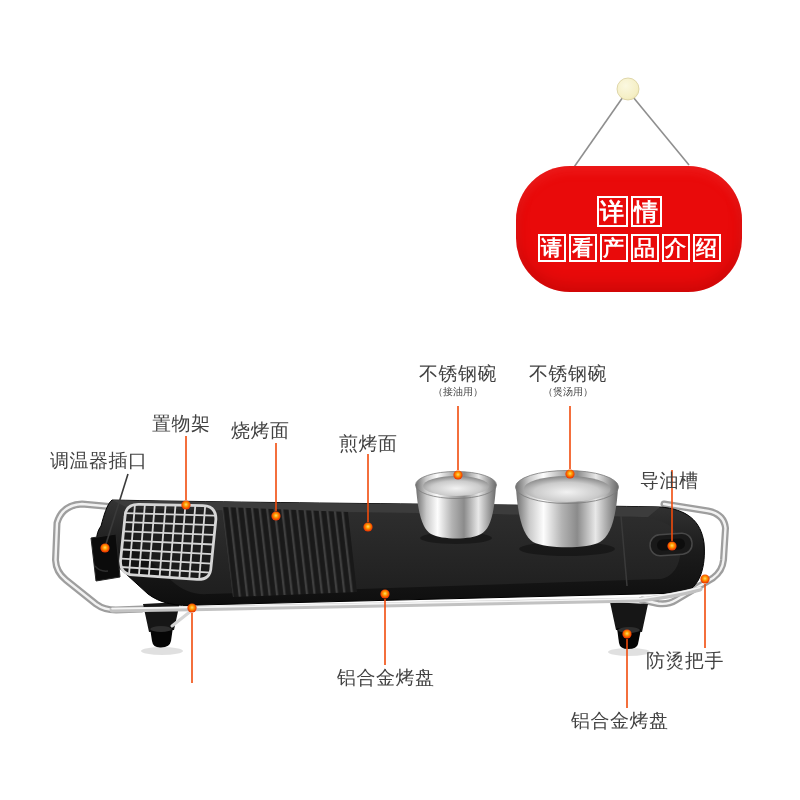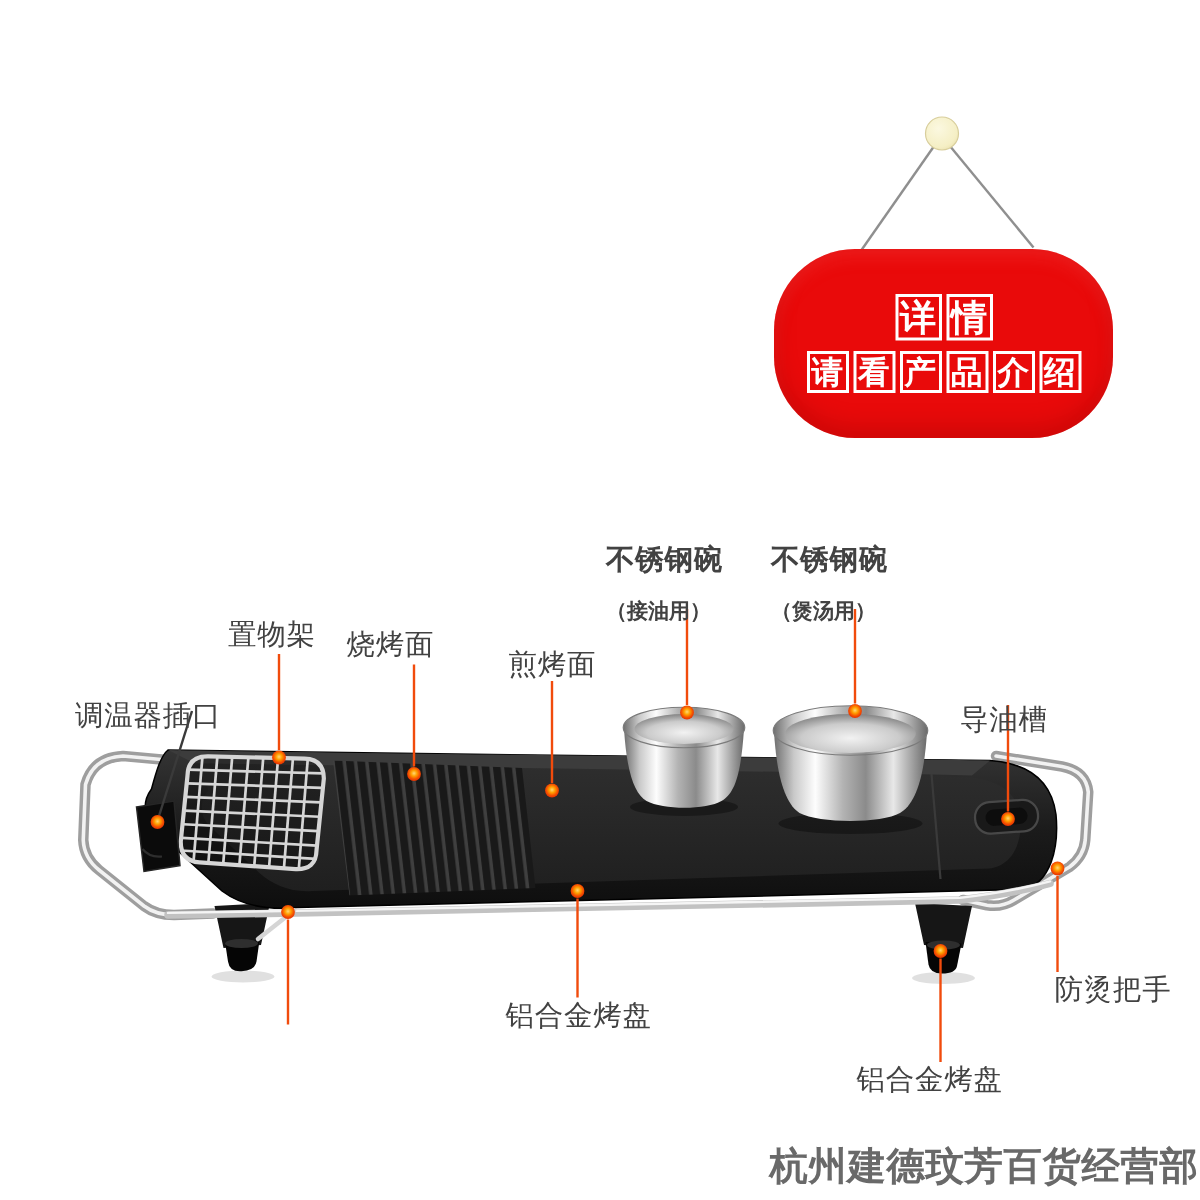--- a/index.html
+++ b/index.html
@@ -21,22 +21,22 @@
     display:inline-flex;align-items:center;justify-content:center;
     border:2px solid #ffffff;color:#ffffff;font-weight:bold;box-sizing:border-box;
   }
   .sign-row-1 .char-box{width:31px;height:31px;font-size:24px;}
   .sign-row-2 .char-box{width:28px;height:28px;font-size:21px;}
   
   .callout{
     position:absolute;color:#424242;font-size:19px;letter-spacing:.5px;
     white-space:nowrap;z-index:4;line-height:1.15;
   }
-  .callout .sub{font-size:14px;letter-spacing:0;margin-top:14px;}
-  .callout.center{text-align:left;font-weight:bold;}
+  .callout .sub{font-size:10px;letter-spacing:0;margin-top:1px;}
+  .callout.center{text-align:center;}
   
   .shop-name{
     position:absolute;left:513px;top:760px;z-index:4;
     color:#696969;font-size:25.5px;font-weight:bold;letter-spacing:.5px;white-space:nowrap;
   }
 </style>
 </head>
 <body>
 
 <div class="stage">
@@ -241,21 +241,21 @@
     <div class="sign-row sign-row-2">
         <span class="char-box">请</span>
         <span class="char-box">看</span>
         <span class="char-box">产</span>
         <span class="char-box">品</span>
         <span class="char-box">介</span>
         <span class="char-box">绍</span>
       </div>
   </div>
 
-  <div class="callout" style="left:50px;top:467px">
+  <div class="callout" style="left:50px;top:450px">
     <div>调温器插口</div>
   </div>
   <div class="callout" style="left:152px;top:413px">
     <div>置物架</div>
   </div>
   <div class="callout" style="left:231px;top:420px">
     <div>烧烤面</div>
   </div>
   <div class="callout" style="left:339px;top:433px">
     <div>煎烤面</div>
@@ -264,24 +264,23 @@
     <div>不锈钢碗</div>
     <div class="sub">（接油用）</div>
   </div>
   <div class="callout center" style="left:514px;top:363px;width:108px">
     <div>不锈钢碗</div>
     <div class="sub">（煲汤用）</div>
   </div>
   <div class="callout" style="left:640px;top:470px">
     <div>导油槽</div>
   </div>
-  <div class="callout" style="left:703px;top:650px">
+  <div class="callout" style="left:646px;top:650px">
     <div>防烫把手</div>
   </div>
   <div class="callout" style="left:337px;top:667px">
     <div>铝合金烤盘</div>
   </div>
   <div class="callout" style="left:571px;top:710px">
     <div>铝合金烤盘</div>
   </div>
 
-  <div class="shop-name">杭州建德玟芳百货经营部</div>
 </div>
 
 </body></html>

